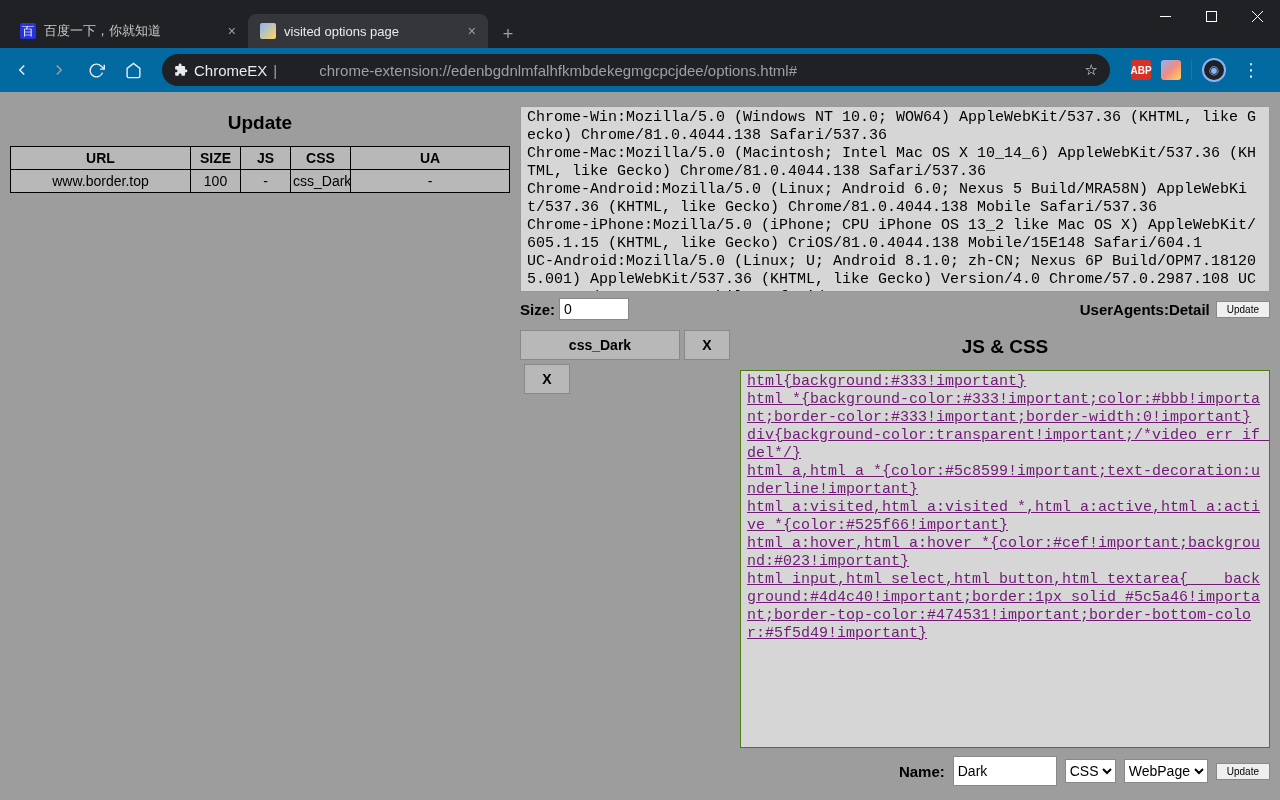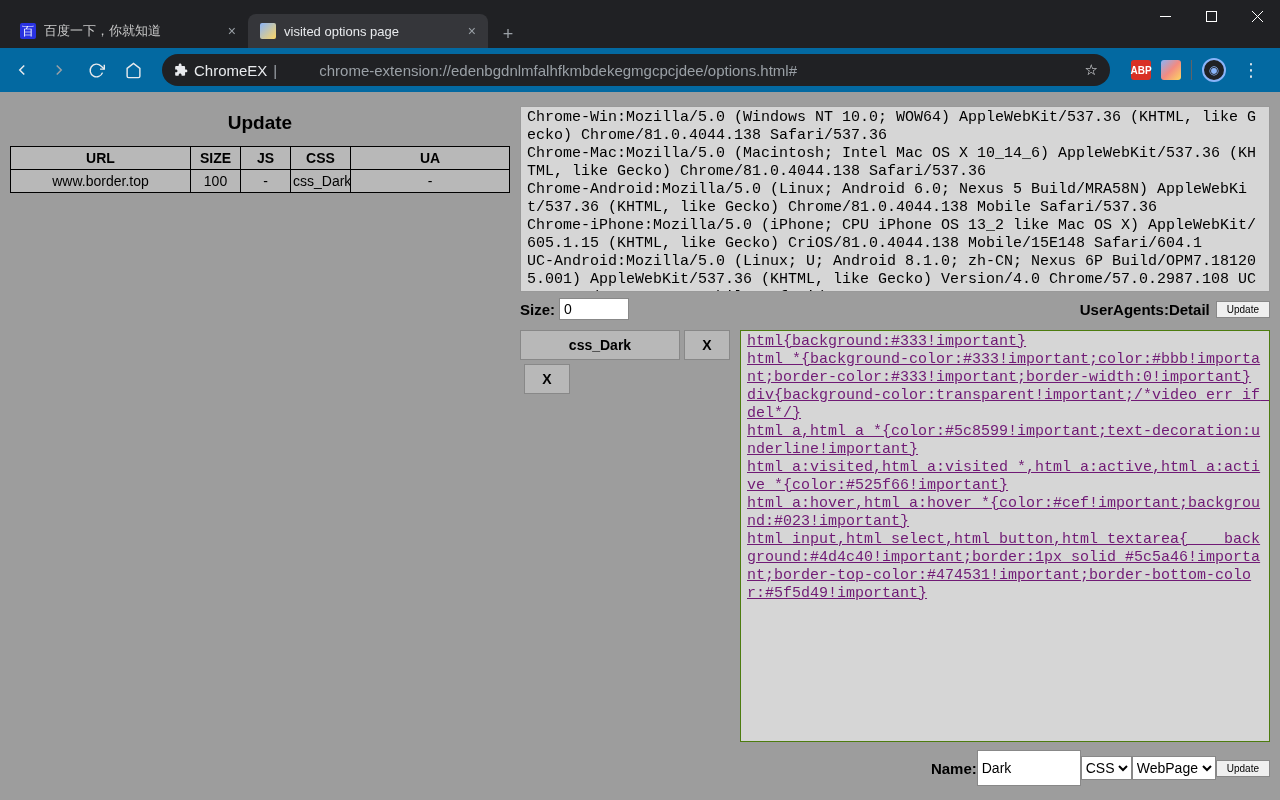--- a/index.html
+++ b/index.html
@@ -56,22 +56,22 @@
   .btn { background: #efefef; border: 1px solid #888; padding: 2px 10px; font-size: 10px; cursor: pointer; }
 
   
   .lower { display: flex; gap: 10px; flex: 1; }
   .lower-left { width: 210px; }
   .lower-right { flex: 1; display: flex; flex-direction: column; }
   .script-item { display: flex; margin-bottom: 4px; }
   .script-name { flex: 1; background: #b8b8b8; border: 1px solid #888; text-align: center; font-weight: bold; font-size: 14px; padding: 6px 0; }
   .script-x { width: 46px; background: #b8b8b8; border: 1px solid #888; text-align: center; font-weight: bold; font-size: 14px; padding: 6px 0; margin-left: 4px; }
   .code-box { flex: 1; background: #d6d6d6; border: 1px solid #4d7c0f; font-family: "Consolas","Courier New",monospace; font-size: 15px; line-height: 18px; color: #701a75; overflow-y: scroll; padding: 2px 6px; white-space: pre-wrap; word-break: break-all; resize: none; text-decoration: underline; }
-  .bottom-row { display: flex; align-items: center; justify-content: flex-end; gap: 0; margin-top: 8px; font-size: 15px; font-weight: bold; }
-  .bottom-row input[type=text] { width: 104px; height: 36px; border: 1px solid #888; padding-left: 4px; font-size: 14px; background: #fff; font-weight: normal; }
+  .bottom-row { display: flex; align-items: center; justify-content: flex-end; gap: 8px; margin-top: 8px; font-size: 15px; font-weight: bold; }
+  .bottom-row input[type=text] { width: 104px; height: 30px; border: 1px solid #888; padding-left: 4px; font-size: 14px; background: #fff; font-weight: normal; }
   .bottom-row select { height: 24px; border: 1px solid #888; background: #fff; font-size: 14px; }
 
   
   .ua-box::-webkit-scrollbar, .code-box::-webkit-scrollbar { width: 17px; }
   .ua-box::-webkit-scrollbar-track, .code-box::-webkit-scrollbar-track { background: #e8e8e8; }
   .ua-box::-webkit-scrollbar-thumb, .code-box::-webkit-scrollbar-thumb { background: #c1c1c1; border: 1px solid #a8a8a8; }
 </style>
 </head>
 <body>
 
@@ -194,20 +194,21 @@
       <div class="lower-left">
         <div class="script-item">
           <div class="script-name">css_Dark</div>
           <div class="script-x">X</div>
         </div>
         <div class="script-item">
           <div class="script-x">X</div>
         </div>
       </div>
       <div class="lower-right">
+        <div class="section-title">JS &amp; CSS</div>
         <textarea class="code-box" readonly="" style="">html{background:#333!important}
 html *{background-color:#333!important;color:#bbb!important;border-color:#333!important;border-width:0!important}
 div{background-color:transparent!important;/*video err if del*/}
 html a,html a *{color:#5c8599!important;text-decoration:underline!important}
 html a:visited,html a:visited *,html a:active,html a:active *{color:#525f66!important}
 html a:hover,html a:hover *{color:#cef!important;background:#023!important}
 html input,html select,html button,html textarea{    background:#4d4c40!important;border:1px solid #5c5a46!important;border-top-color:#474531!important;border-bottom-color:#5f5d49!important}</textarea>
         <div class="bottom-row">
           <label>Name:</label>
           <input type="text" value="Dark" style="">

